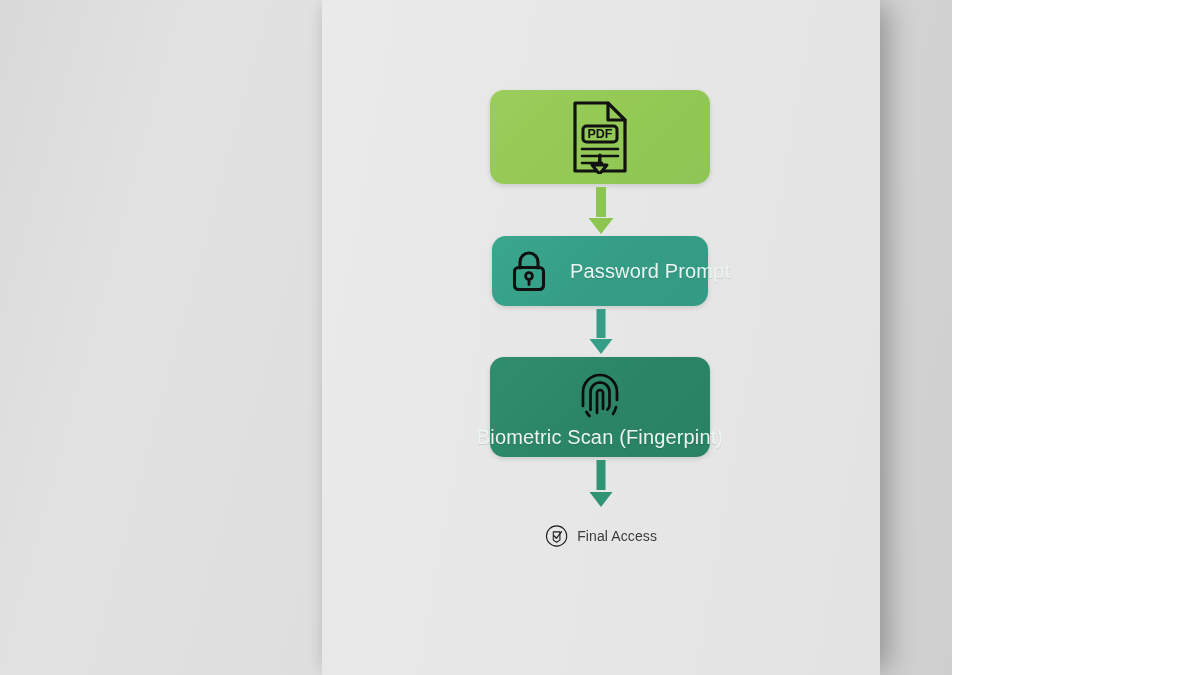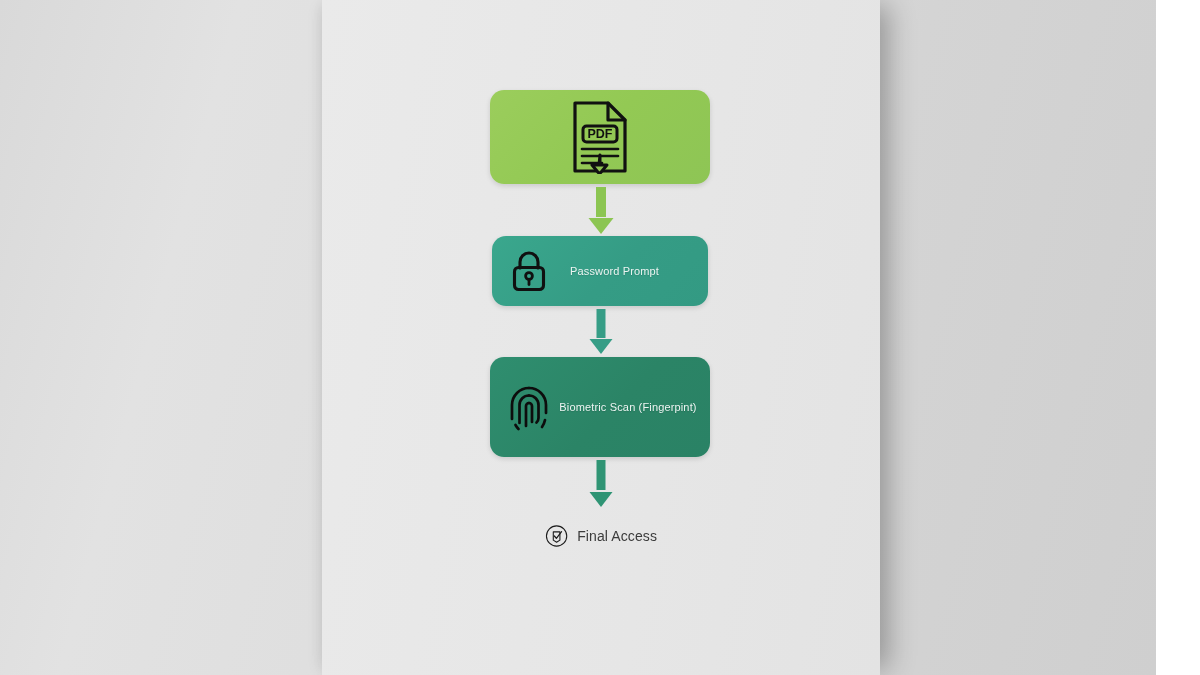--- a/index.html
+++ b/index.html
@@ -6,21 +6,21 @@
     margin: 0;
     padding: 0;
     width: 1200px;
     height: 675px;
     overflow: hidden;
     font-family: "Liberation Sans", sans-serif;
   }
 
   #stage {
     position: relative;
-    width: 1156px;
+    width: 952px;
     height: 675px;
     background: linear-gradient(105deg, #d9d9d9 0%, #e2e2e2 18%, #dedede 42%, #d4d4d4 70%, #cfcfcf 100%);
   }
 
   
   #page {
     position: absolute;
     left: 322px;
     top: 0;
     width: 558px;
@@ -72,29 +72,29 @@
   }
   #node-pass .glyph { width: 38px; height: 42px; flex: 0 0 auto; }
 
   
   #node-bio {
     left: 168px;
     top: 357px;
     width: 220px;
     height: 100px;
     background: linear-gradient(135deg, #2f8e6f 0%, #2b8466 55%, #2a8265 100%);
-    flex-direction: row;
+    flex-direction: column;
     justify-content: center;
     gap: 4px;
   }
   #node-bio .glyph { width: 52px; height: 56px; }
 
   .node-label {
     color: #ecf5f2;
-    font-size: 11px;
+    font-size: 20px;
     letter-spacing: 0.15px;
     white-space: nowrap;
     text-shadow: 0 1px 1px rgba(0,0,0,0.13);
   }
 
   
   .arrow { position: absolute; }
   #arrow-1 { left: 262px; top: 186px; width: 34px; height: 50px; }
   #arrow-2 { left: 264px; top: 308px; width: 30px; height: 48px; }
   #arrow-3 { left: 264px; top: 459px; width: 30px; height: 50px; }

